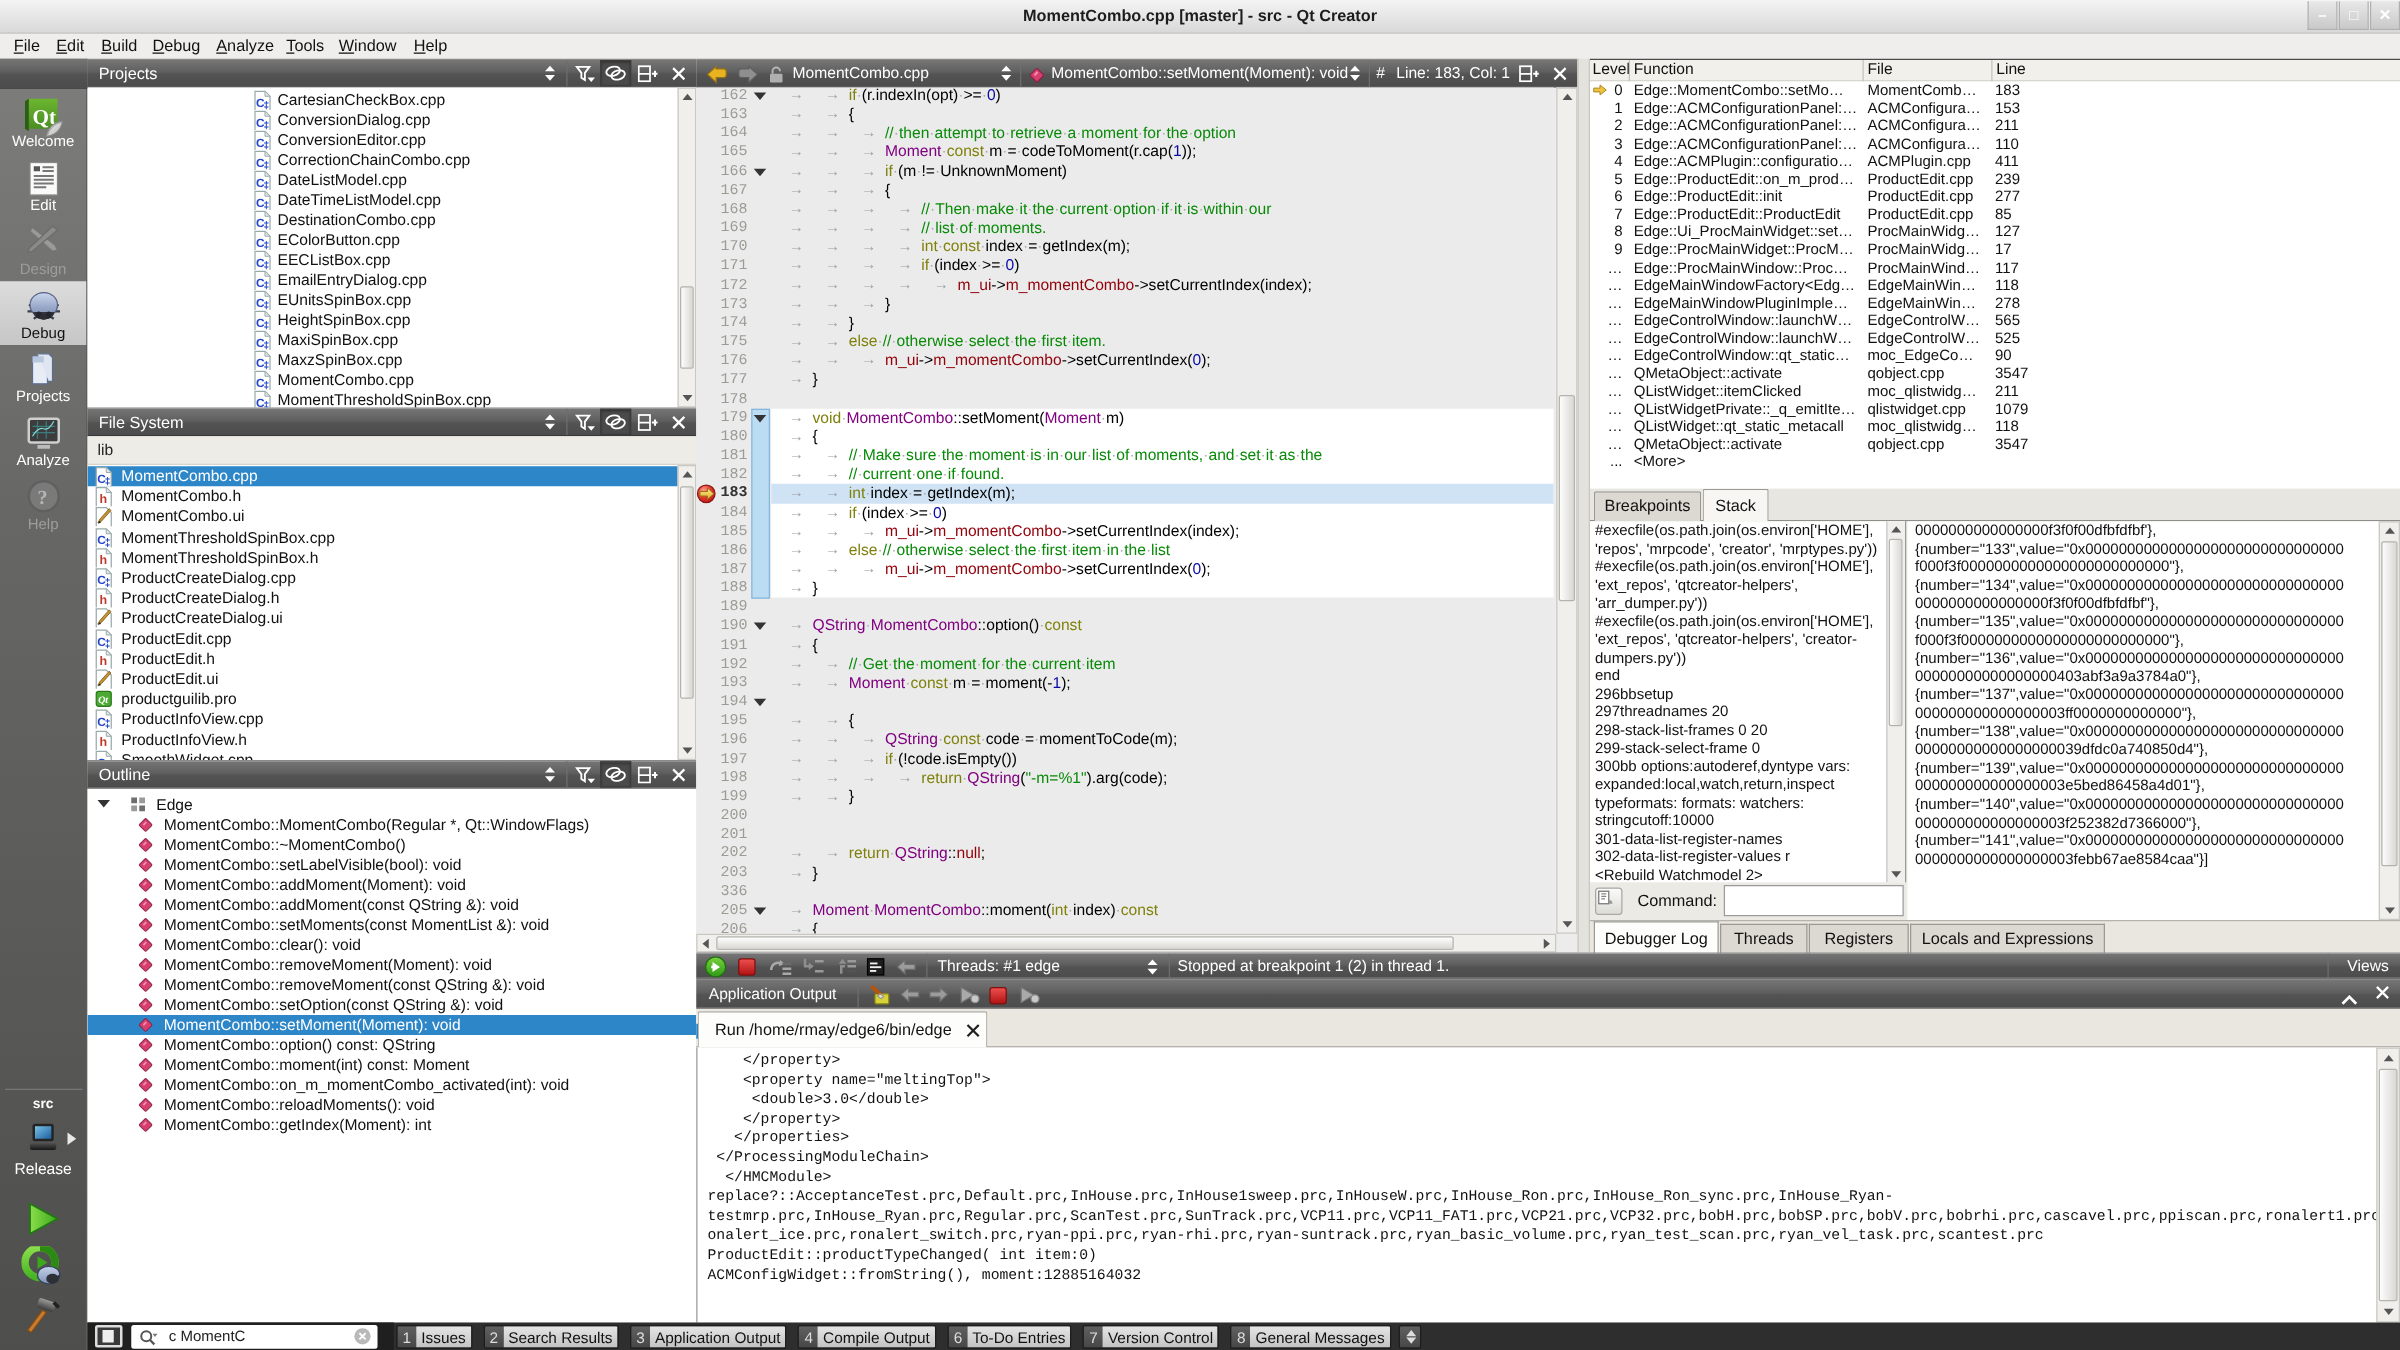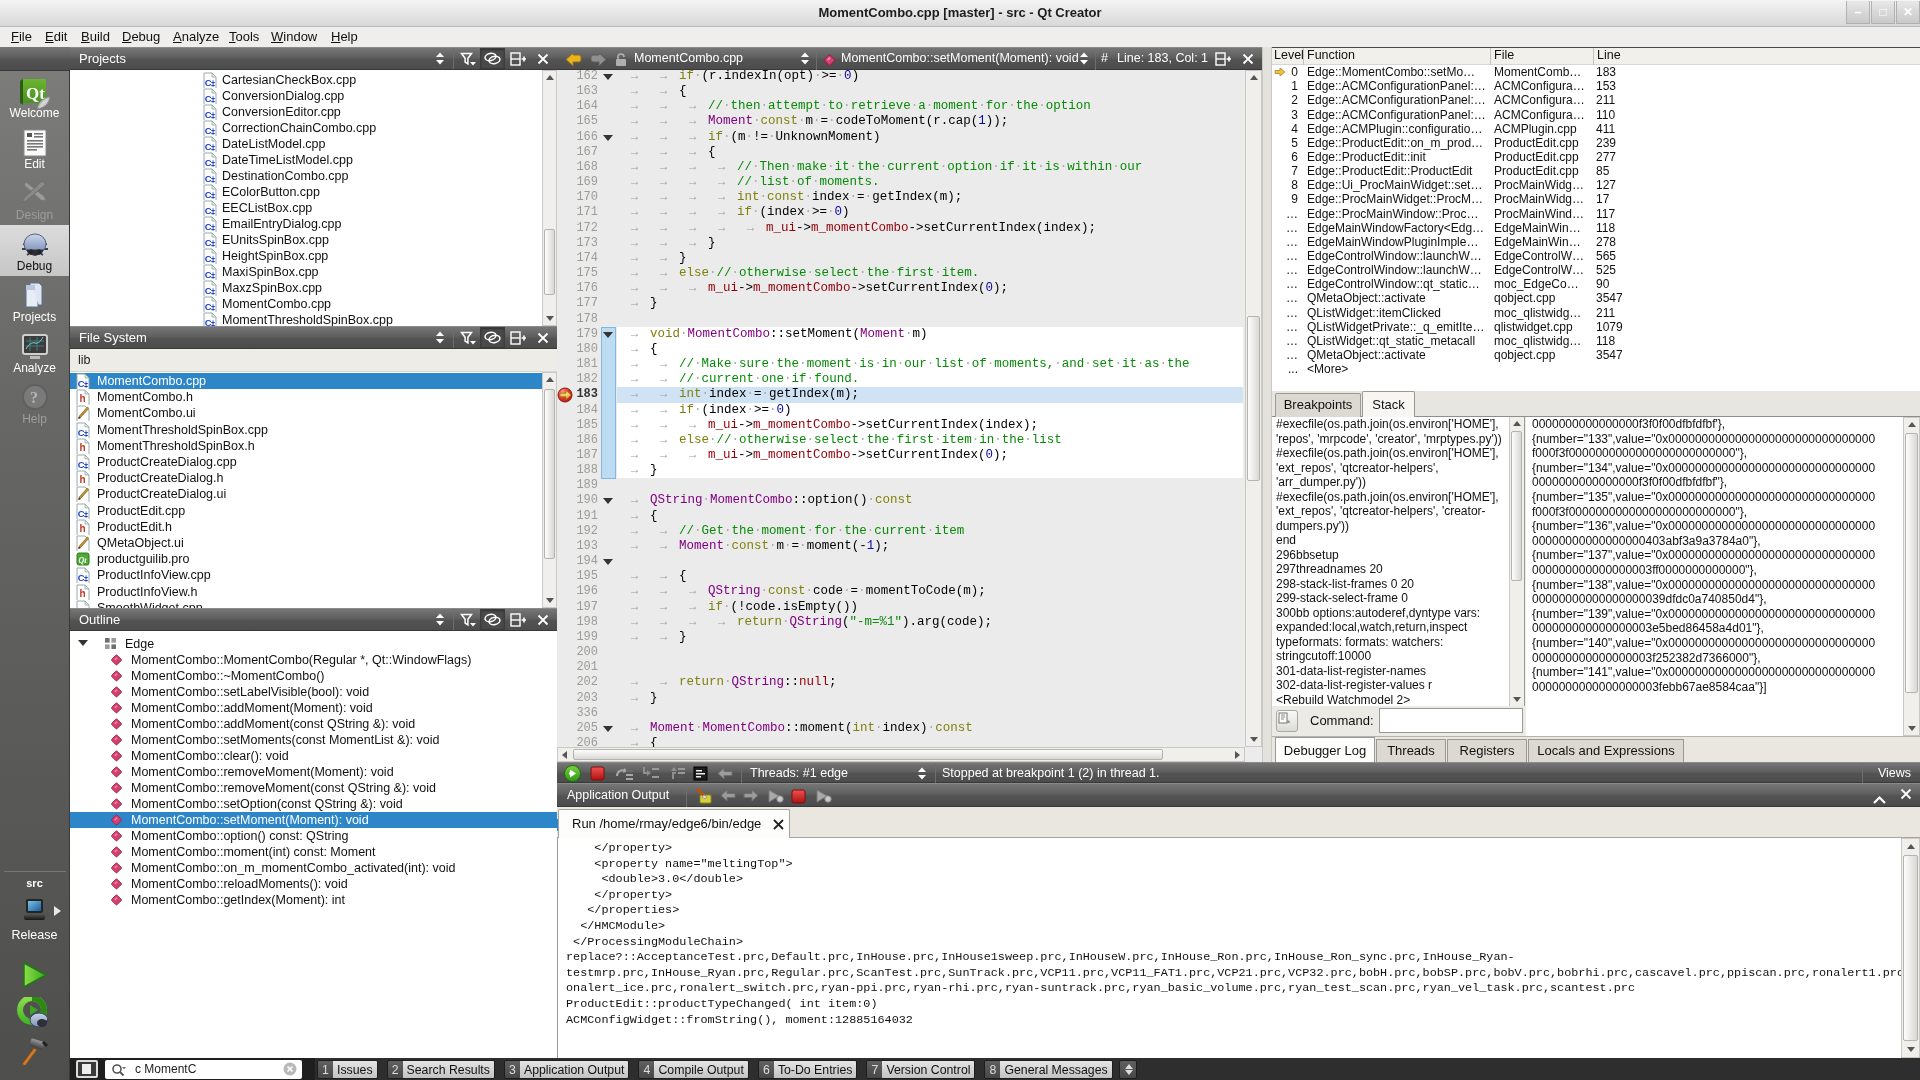--- a/index.html
+++ b/index.html
@@ -49,21 +49,21 @@
 #edgerow{position:absolute;left:0;top:5px;width:100%;height:16px;font-size:12.5px;color:#111}
 
 #edtitle{left:557px;top:47px;width:705px;height:23px}
 #edtitle .t{color:#fff;font-size:12.5px}
 #editor{left:557px;top:70px;width:686px;height:677px;background:#ebebeb;overflow:hidden}
 #whiteblock{position:absolute;background:#fff}
 #strip{position:absolute;left:44px;width:15px;background:#bcdcf4;border:1px solid #86b7da}
 .num{position:absolute;width:41px;text-align:right;font-family:"Liberation Mono",monospace;font-size:12px;color:#9c9c96;height:15.16px;line-height:15.16px}
 .curnum{color:#333;font-weight:bold}
 .fold{position:absolute;left:46px;width:0;height:0;border-left:5.5px solid transparent;border-right:5.5px solid transparent;border-top:6px solid #333}
-.cl{position:absolute;left:64px;right:0;height:15.16px;line-height:15.16px;font-family:Liberation Mono, monospace;font-size:12.5px;color:#000;white-space:pre}
+.cl{position:absolute;left:64px;right:0;height:15.16px;line-height:15.16px;font-family:Liberation Sans, sans-serif;font-size:12.5px;color:#000;white-space:pre}
 .cl.cur{background:#cfe3f4;left:60px;padding-left:4px}
 .cl i{font-style:normal}
 .cl .k{color:#80800c}
 .cl .t{color:#800080}
 .cl .c{color:#088a08}
 .cl .n{color:#0a0aa6}
 .cl .f{color:#92000a}
 .cl .s{color:#088a08}
 .cl b{font-weight:normal;color:#a9a9a9}
 .tb{display:inline-block;width:29px;color:#9aa2a8;text-align:left;padding-left:10px;font-size:12px;transform:translateY(-0.5px)}
@@ -599,21 +599,21 @@
         <text x="3.6" y="13" font-family="Liberation Sans" font-weight="bold" font-size="10" fill="#c0392b">h</text>
       </svg>
       <span>ProductEdit.h</span>
     </div>
 <div class="frow" style="top:163.0px">
       <svg class="fi" width="14" height="16" viewBox="0 0 14 16">
         <path d="M1 1h8l4 4v14H1z" fill="#fff" stroke="#9aa" stroke-width="1"></path>
         <path d="M12 2l-8 9-1.6 3 3-1.4 8-9z" fill="#c8922f" stroke="#7a5a18" stroke-width="0.7" transform="scale(0.95)"></path>
         <path d="M2.4 14l1.1-2.2 1.4 1.2z" fill="#222"></path>
       </svg>
-      <span>QMetaObject.ui</span>
+      <span>ProductEdit.ui</span>
     </div>
 <div class="frow" style="top:179.2px">
       <svg class="fi" width="14" height="16" viewBox="0 0 14 16">
         <rect x="1" y="2" width="12" height="12" rx="2" fill="#4caa33" stroke="#2d7a1c"></rect>
         <text x="2.5" y="11.5" font-family="Liberation Serif" font-weight="bold" font-style="italic" font-size="8" fill="#fff">Qt</text>
       </svg>
       <span>productguilib.pro</span>
     </div>
 <div class="frow" style="top:195.4px">
       <svg class="fi" width="14" height="16" viewBox="0 0 14 16">
@@ -1308,22 +1308,22 @@
         <path d="M1 1l9 9M10 1l-9 9" stroke="#222" stroke-width="1.8"></path>
       </svg>
   </div>
 </div>
 <div class="abs" id="console">
     <div>    &lt;/property&gt;</div>
     <div>    &lt;property name="meltingTop"&gt;</div>
     <div>     &lt;double&gt;3.0&lt;/double&gt;</div>
     <div>    &lt;/property&gt;</div>
     <div>   &lt;/properties&gt;</div>
+    <div> &lt;/ProcessingModuleChain&gt;</div>
     <div>  &lt;/HMCModule&gt;</div>
-    <div> &lt;/ProcessingModuleChain&gt;</div>
     <div>replace?::AcceptanceTest.prc,Default.prc,InHouse.prc,InHouse1sweep.prc,InHouseW.prc,InHouse_Ron.prc,InHouse_Ron_sync.prc,InHouse_Ryan-</div>
     <div>testmrp.prc,InHouse_Ryan.prc,Regular.prc,ScanTest.prc,SunTrack.prc,VCP11.prc,VCP11_FAT1.prc,VCP21.prc,VCP32.prc,bobH.prc,bobSP.prc,bobV.prc,bobrhi.prc,cascavel.prc,ppiscan.prc,ronalert1.prc,r</div>
     <div>onalert_ice.prc,ronalert_switch.prc,ryan-ppi.prc,ryan-rhi.prc,ryan-suntrack.prc,ryan_basic_volume.prc,ryan_test_scan.prc,ryan_vel_task.prc,scantest.prc</div>
     <div>ProductEdit::productTypeChanged( int item:0)</div>
     <div>ACMConfigWidget::fromString(), moment:12885164032</div>
   </div>
 <div class="sb abs" style="left:1901px;top:838px;width:19px;height:220px">
     <div class="arr up" style="left:5px;top:5px"></div>
     <div class="sbthumb" style="left:1px;top:16px;width:15px;height:186px"></div>
     <div class="arr dn" style="left:5px;bottom:5px"></div>

